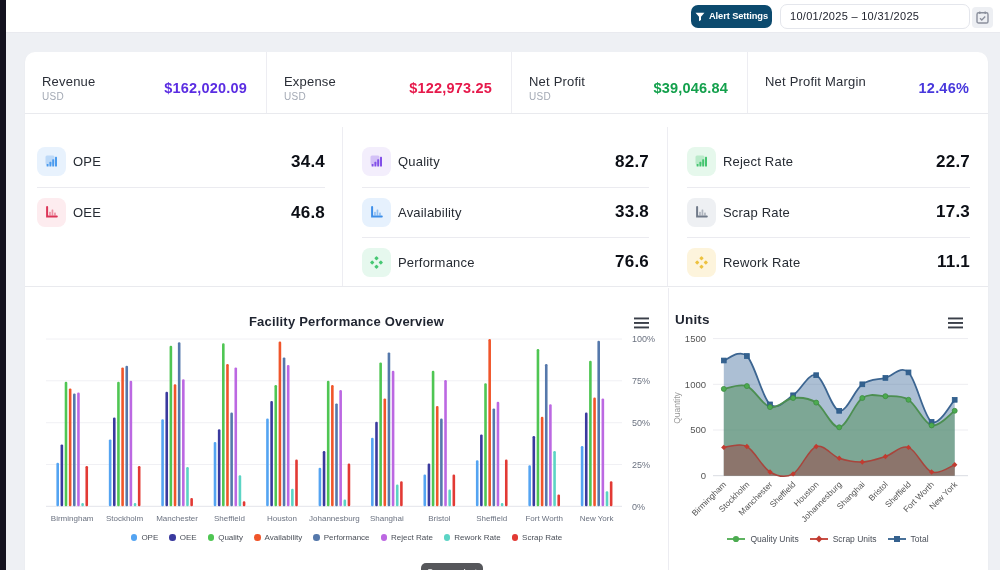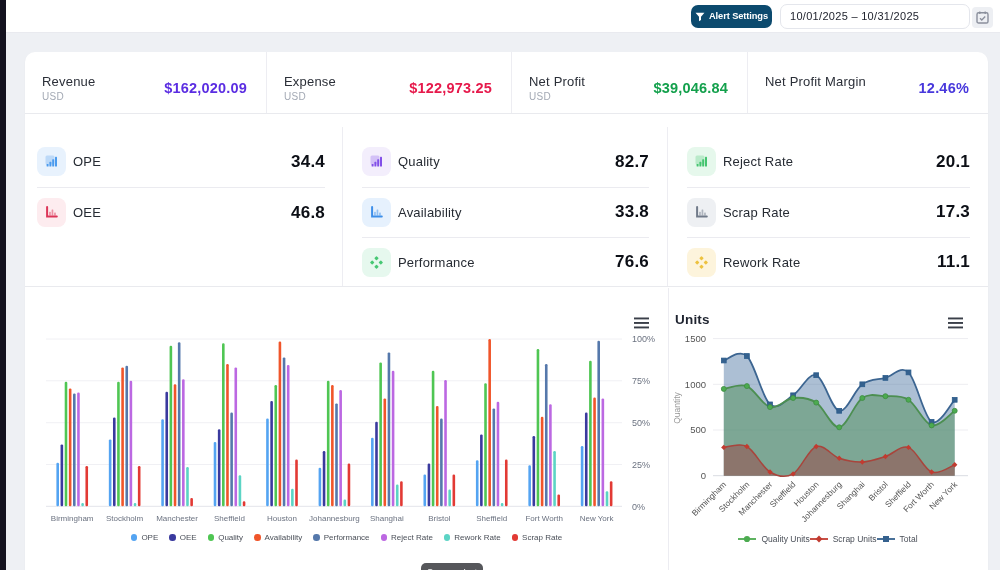--- a/index.html
+++ b/index.html
@@ -48,21 +48,21 @@
   font-weight:700; color:#1f2430; letter-spacing:.2px; }
 .rtitle { position:absolute; left:650px; top:24px; font-size:13.5px; font-weight:700; color:#1f2430; letter-spacing:.2px; }
 .lburger { position:absolute; left:609px; top:27px; }
 .rburger { position:absolute; left:923px; top:27px; }
 .lsvg { position:absolute; left:0; top:0; }
 .rsvg { position:absolute; left:643px; top:0; }
 .lleg { position:absolute; left:0; top:245px; width:643px; display:flex; justify-content:center; gap:11px;
   font-size:8px; color:#4a4f58; }
 .li { display:inline-flex; align-items:center; gap:4px; }
 .dot { width:6.5px; height:6.5px; border-radius:50%; display:inline-block; }
-.rleg { position:absolute; left:643px; top:246px; width:320px; display:flex; justify-content:center; 
+.rleg { position:absolute; left:643px; top:246px; width:320px; display:flex; justify-content:center; gap:11px;
   font-size:8.5px; color:#4a4f58;align-items:center; }
 .ri { display:inline-flex; align-items:center; gap:5px; }
 .shot { position:absolute; left:421px; top:563px; width:62px; height:24px; background:#56575b;
   border-radius:5px; color:#fff; font-size:10px; text-align:center; line-height:22px; }
 </style></head>
 <body>
 <div class="sidebar"></div>
 <div class="topbar">
   <div class="alertbtn" style="line-height:23px">
       <svg style="flex:0 0 auto" width="10" height="10" viewBox="0 0 11 11">
@@ -174,21 +174,21 @@
           <span class="ktile" style="background:#e6f8ec">
             <svg width="13" height="13" viewBox="0 0 13 13">
               <rect x="0.5" y="0.5" width="9" height="9" rx="1.5" fill="#44c46f" opacity="0.28"></rect>
               <rect x="1.6" y="9" width="2" height="2.6" rx="0.6" fill="#44c46f"></rect>
               <rect x="4.4" y="6.8" width="2" height="4.8" rx="0.6" fill="#44c46f"></rect>
               <rect x="7.2" y="4.2" width="2" height="7.4" rx="0.6" fill="#44c46f"></rect>
               <rect x="10" y="1.8" width="2" height="9.8" rx="0.6" fill="#44c46f"></rect>
             </svg>
           </span>
           <span class="klabel">Reject Rate</span>
-          <span class="kval">20.1</span>
+          <span class="kval">22.7</span>
         </div>
 <div class="krow">
           <span class="ktile" style="background:#eef0f3">
             <svg width="13" height="13" viewBox="0 0 13 13">
               <path d="M2.1 1 V10.4 H11.8" stroke="#707a89" stroke-width="2" fill="none" stroke-linecap="round"></path>
               <rect x="4.1" y="5.8" width="1.7" height="3.6" rx="0.5" fill="#707a89" opacity="0.5"></rect>
               <rect x="6.6" y="3.6" width="1.7" height="5.8" rx="0.5" fill="#707a89" opacity="0.5"></rect>
               <rect x="9.1" y="6.6" width="1.7" height="2.8" rx="0.5" fill="#707a89" opacity="0.5"></rect>
             </svg>
           </span>
@@ -204,20 +204,21 @@
               <rect x="0.6000000000000001" y="4.9" width="3.2" height="3.2" rx="0.7" fill="#edc23f" transform="rotate(45 2.2 6.5)"></rect>
             </svg>
           </span>
           <span class="klabel">Rework Rate</span>
           <span class="kval">11.1</span>
         </div>
 </div>
   </div>
   <div class="charts">
     <div class="vdiv"></div>
+    <div class="ltitle">Facility Performance Overview</div>
     <div class="lburger"><svg width="15" height="12" viewBox="0 0 15 12">
           <rect y="0.5" width="15" height="1.9" fill="#3a3f49"></rect>
           <rect y="5" width="15" height="1.9" fill="#3a3f49"></rect>
           <rect y="9.5" width="15" height="1.9" fill="#3a3f49"></rect>
         </svg></div>
     <div class="rtitle">Units</div>
     <div class="rburger"><svg width="15" height="12" viewBox="0 0 15 12">
           <rect y="0.5" width="15" height="1.9" fill="#3a3f49"></rect>
           <rect y="5" width="15" height="1.9" fill="#3a3f49"></rect>
           <rect y="9.5" width="15" height="1.9" fill="#3a3f49"></rect>

